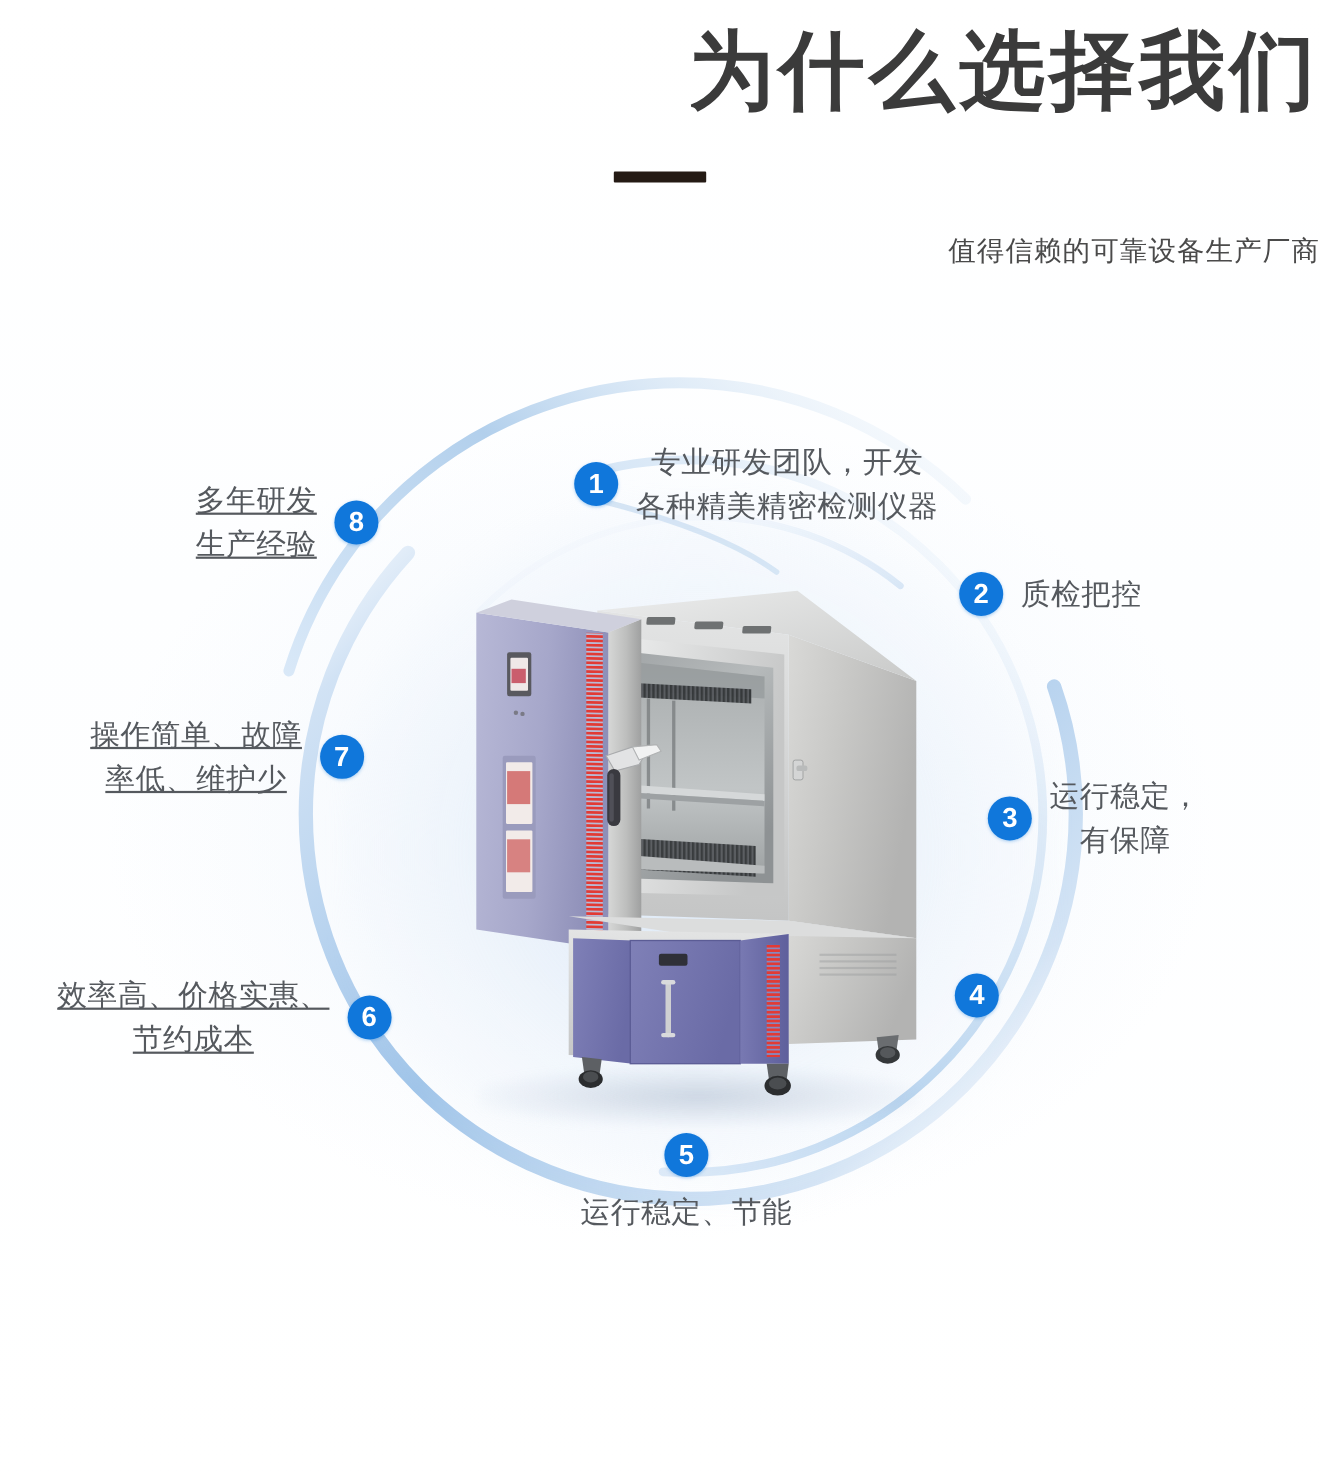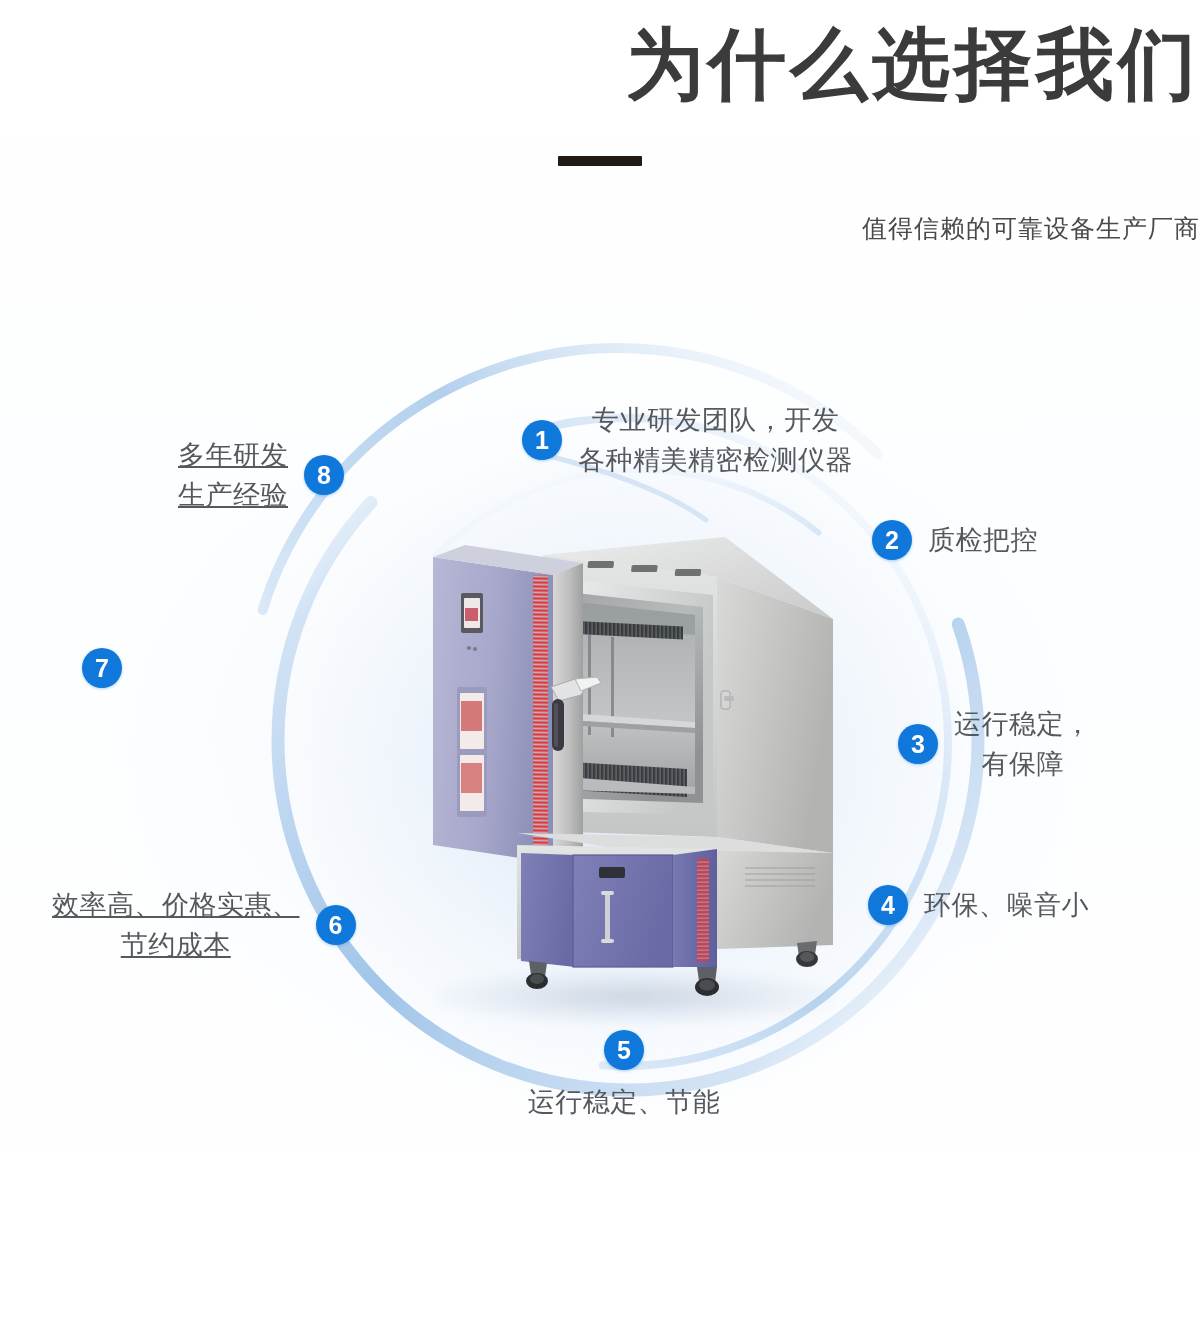--- a/index.html
+++ b/index.html
@@ -318,42 +318,43 @@
   <div class="feature" style="left:898px;top:704px;">
     <div class="badge">3</div>
     <div class="ftext ta-c">
       <span class="l">运行稳定，</span>
       <span class="l">有保障</span>
     </div>
   </div>
 
   <div class="feature" style="left:868px;top:885px;">
     <div class="badge">4</div>
-    <div class="ftext ta-l">
-      <span class="l">环保、噪音小</span>
-    </div>
   </div>
 
   <div class="feature col" style="left:500px;top:1030px;width:248px;">
     <div class="badge">5</div>
     <div class="ftext ta-c">
       <span class="l">运行稳定、节能</span>
     </div>
   </div>
 
   <div class="feature rev" style="left:52px;top:885px;">
     <div class="badge">6</div>
     <div class="ftext ta-c">
       <span class="l">效率高、价格实惠、</span>
       <span class="l">节约成本</span>
     </div>
   </div>
 
   <div class="feature rev" style="left:82px;top:648px;">
     <div class="badge">7</div>
+    <div class="ftext ta-c">
+      <span class="l">操作简单、故障</span>
+      <span class="l">率低、维护少</span>
+    </div>
   </div>
 
   <div class="feature rev" style="left:178px;top:435px;">
     <div class="badge">8</div>
     <div class="ftext ta-l">
       <span class="l">多年研发</span>
       <span class="l">生产经验</span>
     </div>
   </div>
 

